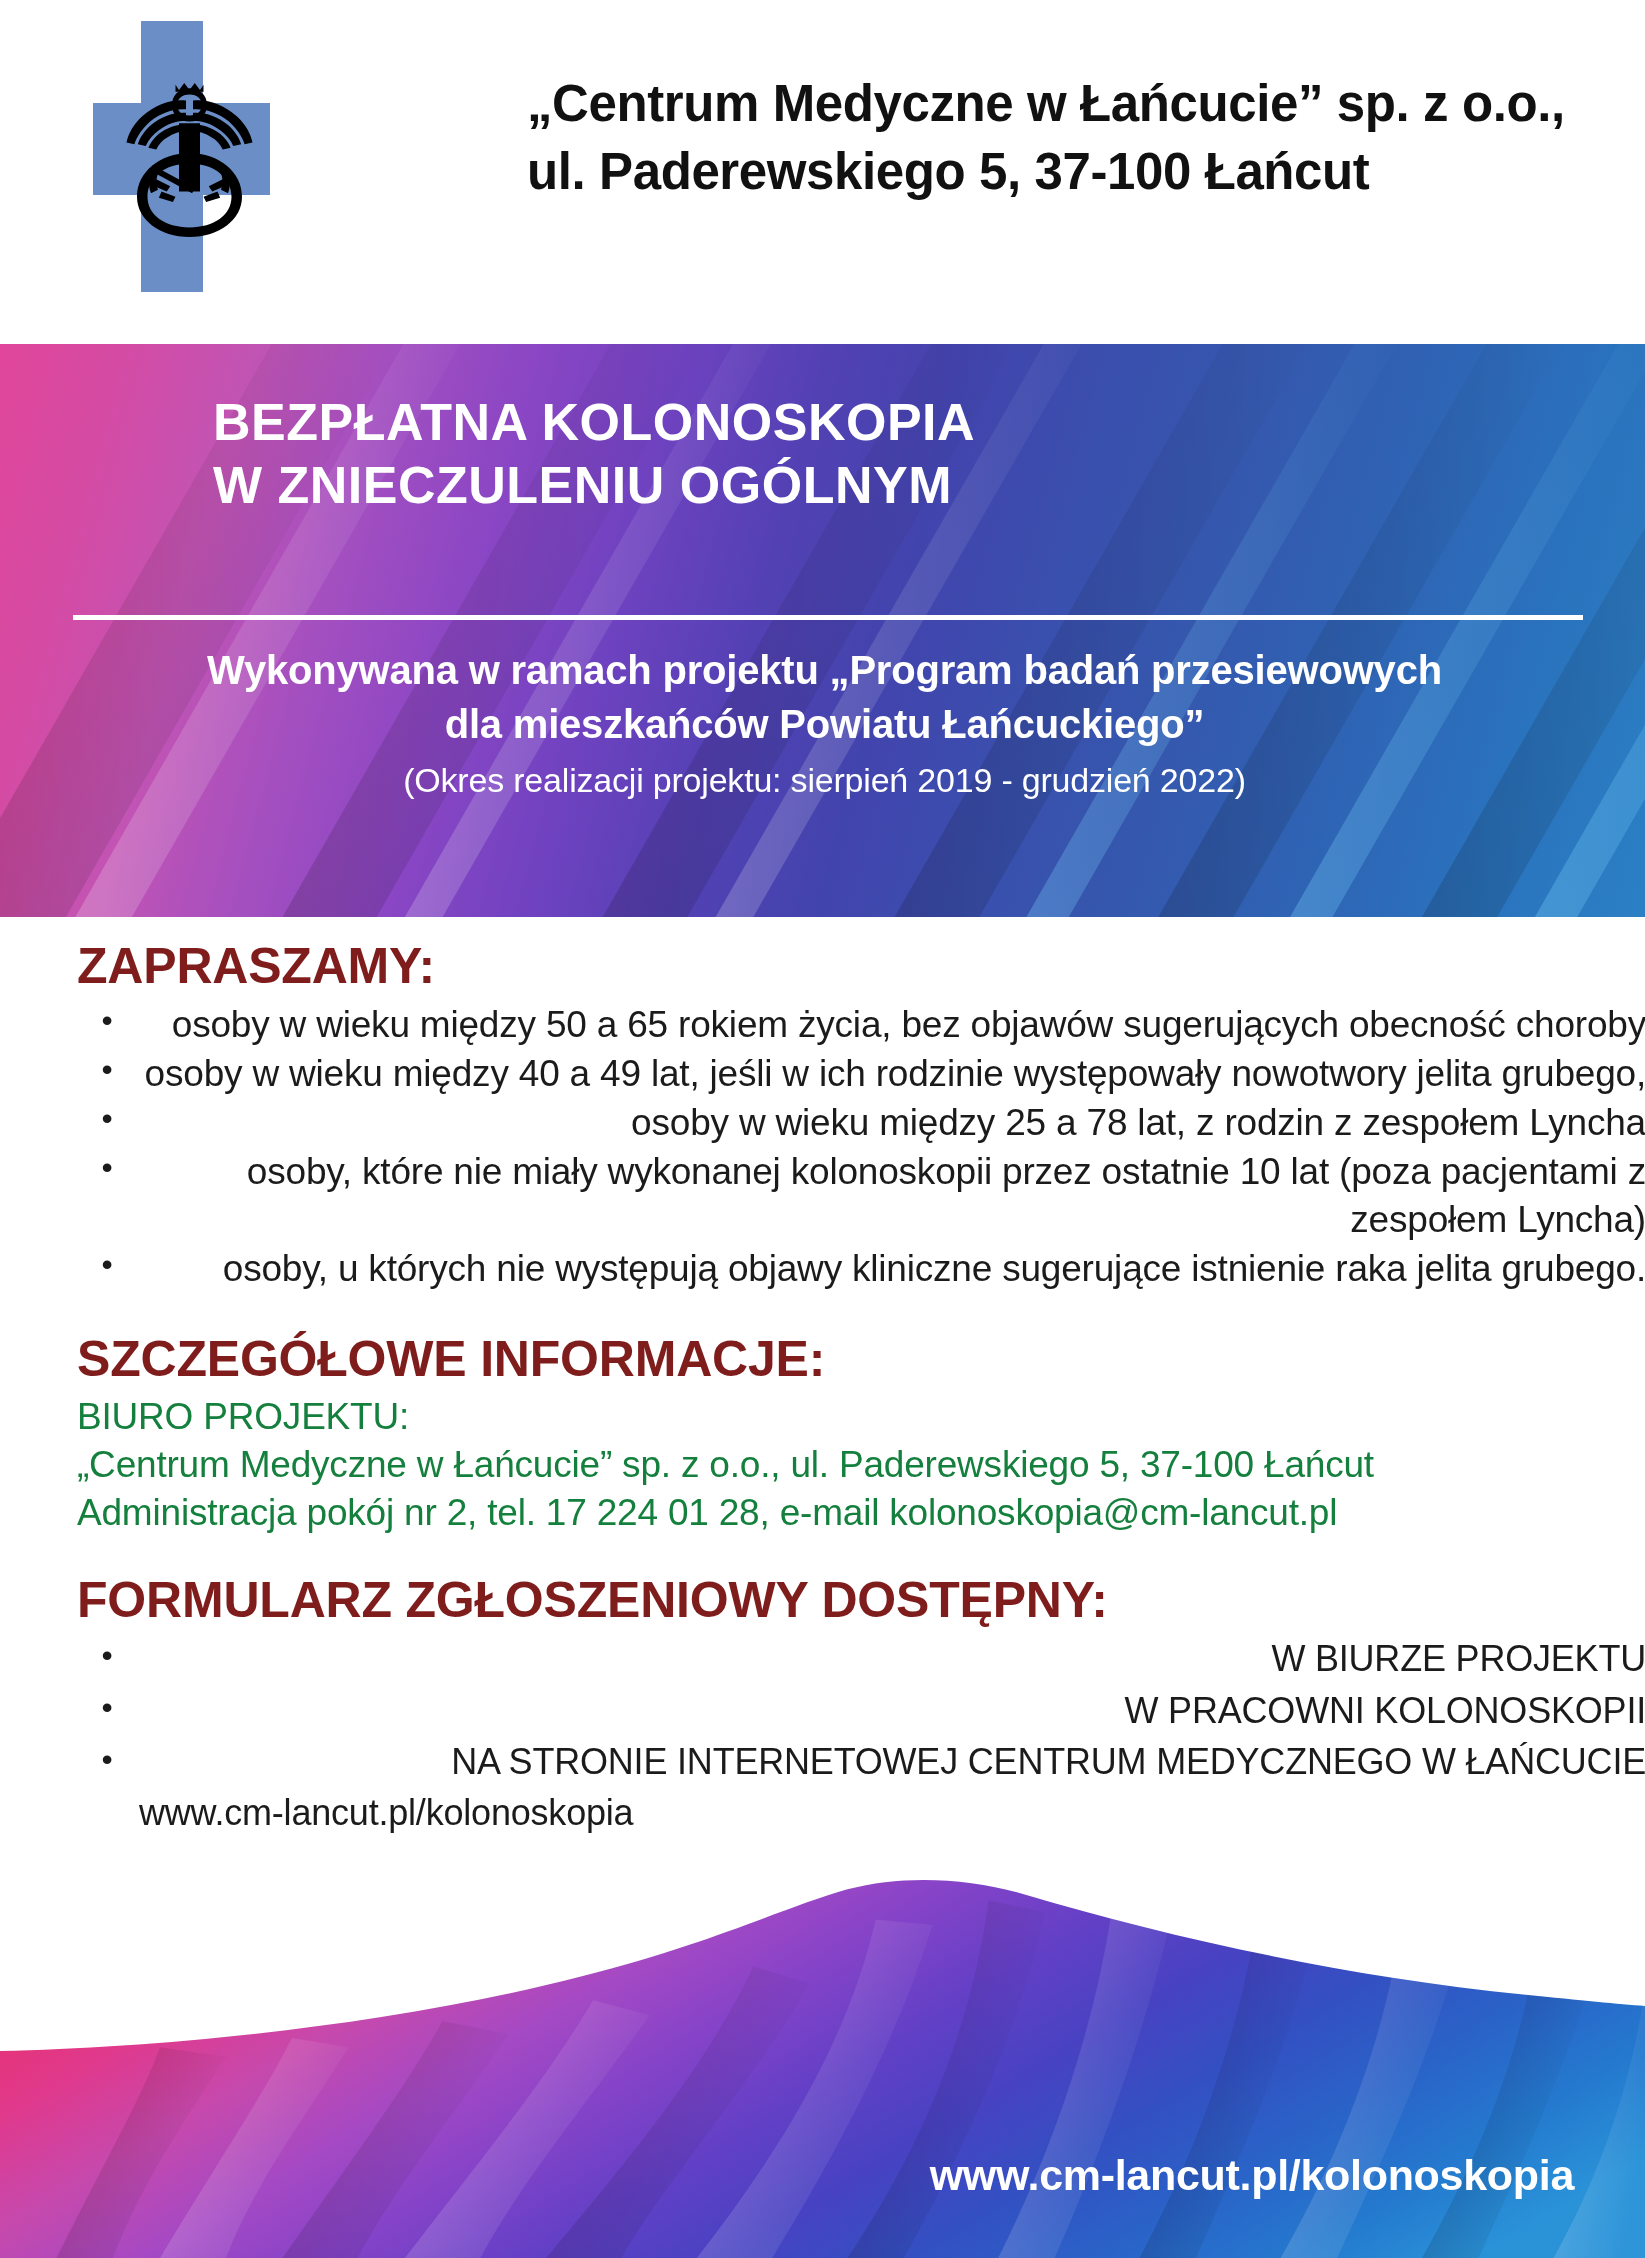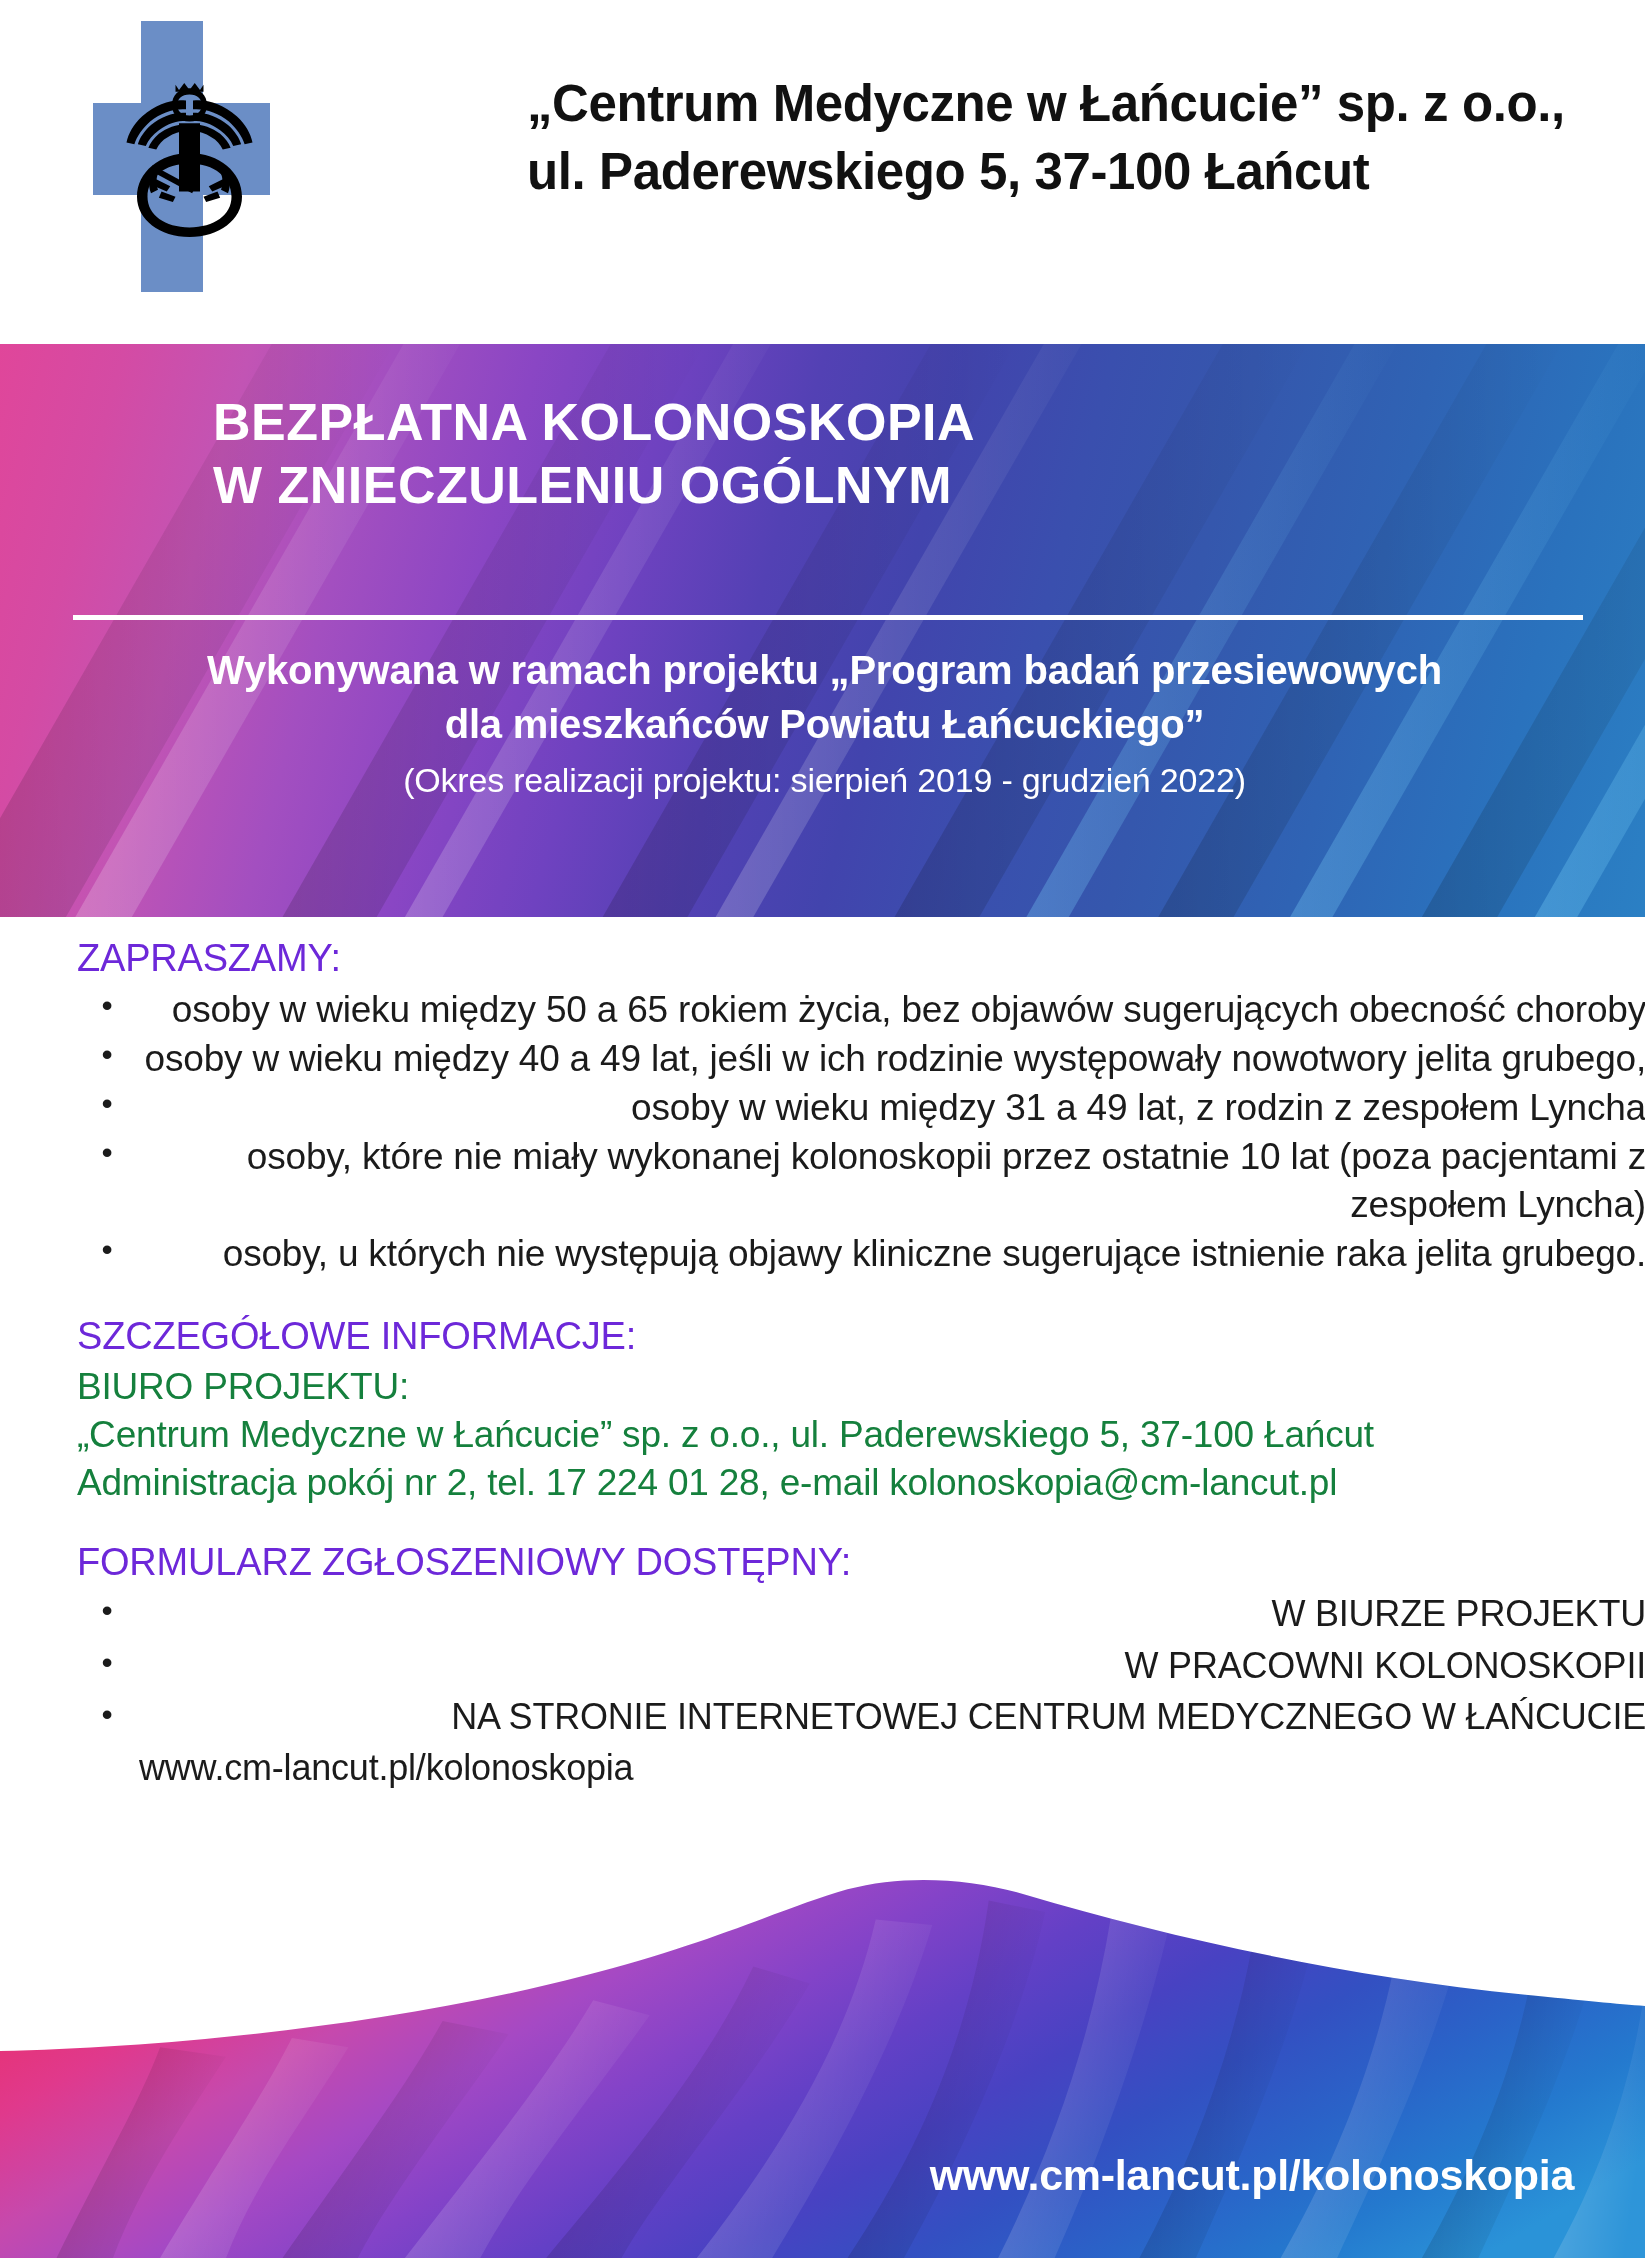--- a/index.html
+++ b/index.html
@@ -144,23 +144,23 @@
 
   
   .content {
     position: absolute;
     left: 0;
     top: 937px;
     width: 1646px;
     z-index: 6;
   }
   .sect-head {
-    color: #6d28d9;
-    font-size: 38px;
-    font-weight: 400;
+    color: #7f1d1d;
+    font-size: 50px;
+    font-weight: 700;
     letter-spacing: -0.2px;
     margin: 0 0 5.6px 77px;
   }
   .body-text {
     color: #15803d;
     font-size: 37px;
     line-height: 1.30;
     letter-spacing: -0.2px;
     margin-left: 77px;
   }
@@ -316,21 +316,21 @@
       </div>
     </div>
   </div>
 
   <div class="content">
 
     <div class="sect-head">ZAPRASZAMY:</div>
     <ul class="bullets">
       <li>osoby w wieku między 50 a 65 rokiem życia, bez objawów sugerujących obecność choroby</li>
       <li>osoby w wieku między 40 a 49 lat, jeśli w ich rodzinie występowały nowotwory jelita grubego,</li>
-      <li>osoby w wieku między 31 a 49 lat, z rodzin z zespołem Lyncha</li>
+      <li>osoby w wieku między 25 a 78 lat, z rodzin z zespołem Lyncha</li>
       <li>osoby, które nie miały wykonanej kolonoskopii przez ostatnie 10 lat (poza pacjentami z zespołem Lyncha)</li>
       <li>osoby, u których nie występują objawy kliniczne sugerujące istnienie raka jelita grubego.</li>
     </ul>
 
     <div class="gap-a"></div>
 
     <div class="sect-head">SZCZEGÓŁOWE INFORMACJE:</div>
     <div class="body-text">BIURO PROJEKTU:</div>
     <div class="body-text subline">„Centrum Medyczne w Łańcucie” sp. z o.o., ul. Paderewskiego 5, 37-100 Łańcut</div>
     <div class="body-text subline">Administracja pokój nr 2, tel. 17 224 01 28, e-mail kolonoskopia@cm-lancut.pl</div>

